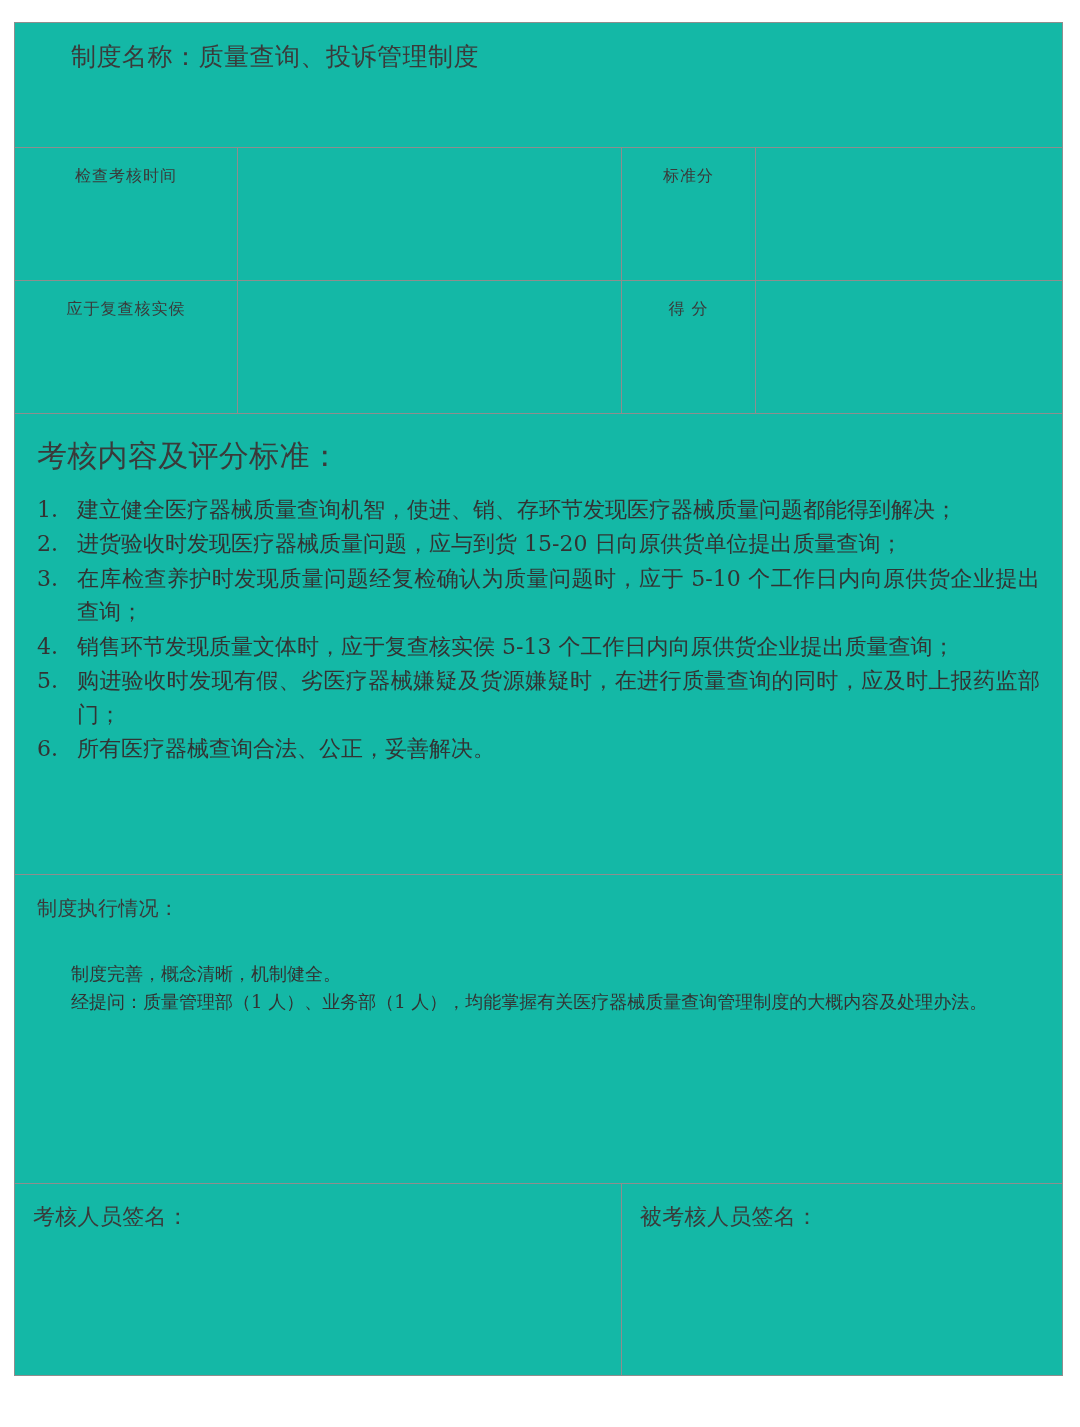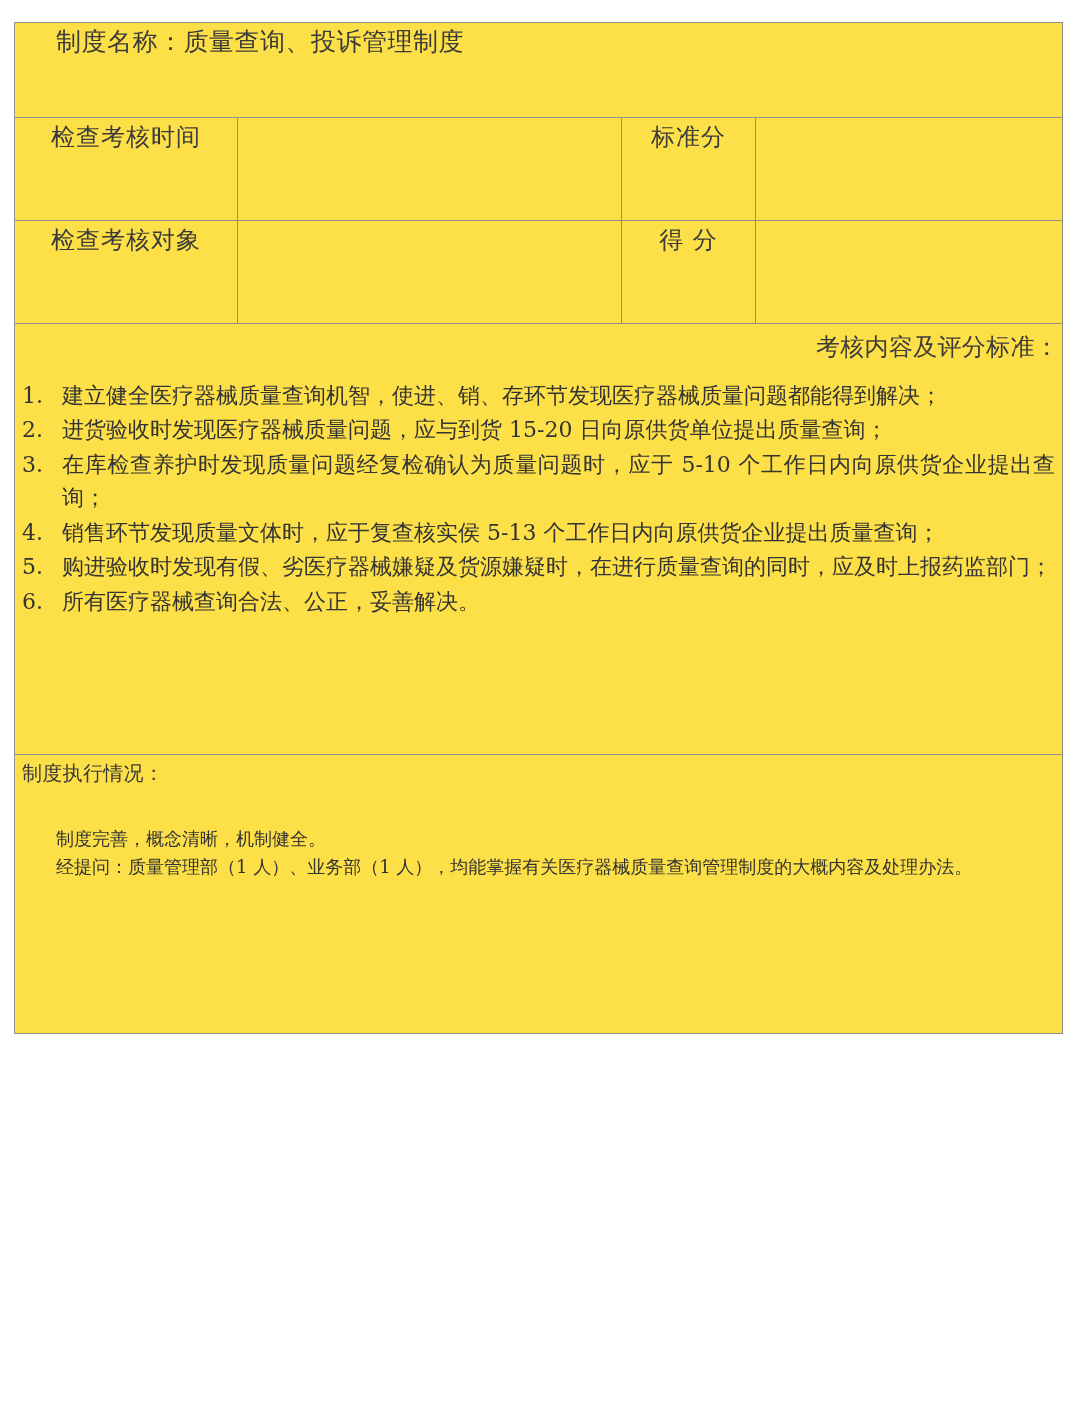--- a/index.html
+++ b/index.html
@@ -28,59 +28,58 @@
     position: absolute;
     left: 14px;
     top: 22px;
     width: 1048px;
     border-collapse: collapse;
     table-layout: fixed;
   }
 
   table.form td {
     border: 1px solid #8e8e8e;
-    padding: 3px;
+    padding: 18px;
     vertical-align: top;
-    background: #fde047;
+    background: #14b8a6;
   }
 
   
   .title-cell {
     height: 88px;
     vertical-align: middle;
   }
   .title-text {
     font-size: 25px;
     padding-left: 38px;
     letter-spacing: 0.5px;
     color: #3a3a3a;
     line-height: 1.3;
   }
 
   
   .hdr-row td { height: 96px; vertical-align: middle; }
   .hdr-label {
-    font-size: 24px;
+    font-size: 16px;
     text-align: center;
     color: #3a3a3a;
     letter-spacing: 1px;
   }
   .hdr-blank { }
 
   
   .criteria-cell {
     height: 424px;
     padding: 14px 16px 10px 16px;
   }
   .section-heading {
-    font-size: 24px;
+    font-size: 30px;
     color: #3a3a3a;
     margin: 4px 0 16px 4px;
     letter-spacing: 0.3px;
-    text-align: right;
   }
   ol.criteria {
     margin: 0;
     padding: 0 0 0 44px;
     list-style: none;
     counter-reset: crit;
   }
   ol.criteria li {
     counter-increment: crit;
     position: relative;
@@ -156,21 +155,21 @@
       </tr>
 
       <tr class="hdr-row">
         <td class="hdr-label">检查考核时间</td>
         <td class="hdr-blank"></td>
         <td class="hdr-label">标准分</td>
         <td class="hdr-blank"></td>
       </tr>
 
       <tr class="hdr-row">
-        <td class="hdr-label">检查考核对象</td>
+        <td class="hdr-label">应于复查核实侯</td>
         <td class="hdr-blank"></td>
         <td class="hdr-label">得  分</td>
         <td class="hdr-blank"></td>
       </tr>
 
       <tr>
         <td class="criteria-cell" colspan="4">
           <div class="section-heading">考核内容及评分标准：</div>
           <ol class="criteria">
             <li>建立健全医疗器械质量查询机智，使进、销、存环节发现医疗器械质量问题都能得到解决；</li>
@@ -186,17 +185,27 @@
       <tr>
         <td class="exec-cell" colspan="4">
           <div class="body-heading">制度执行情况：</div>
           <div class="body-spacer"></div>
           <p class="body-para">制度完善，概念清晰，机制健全。</p>
           <p class="body-para">经提问：质量管理部（1 人）、业务部（1 人），均能掌握有关医疗器械质量查询管理制度的大概内容及处理办法。</p>
         </td>
       </tr>
 
 
+      <tr>
+        <td class="sign-cell" colspan="2">
+          <span class="sign-label">考核人员签名：</span>
+          <span class="sign-label"></span>
+        </td>
+        <td class="sign-cell" colspan="2">
+          <span class="sign-label">被考核人员签名：</span>
+          <span class="sign-label"></span>
+        </td>
+      </tr>
 
     </tbody>
   </table>
 
 </div>
 
 </body></html>

